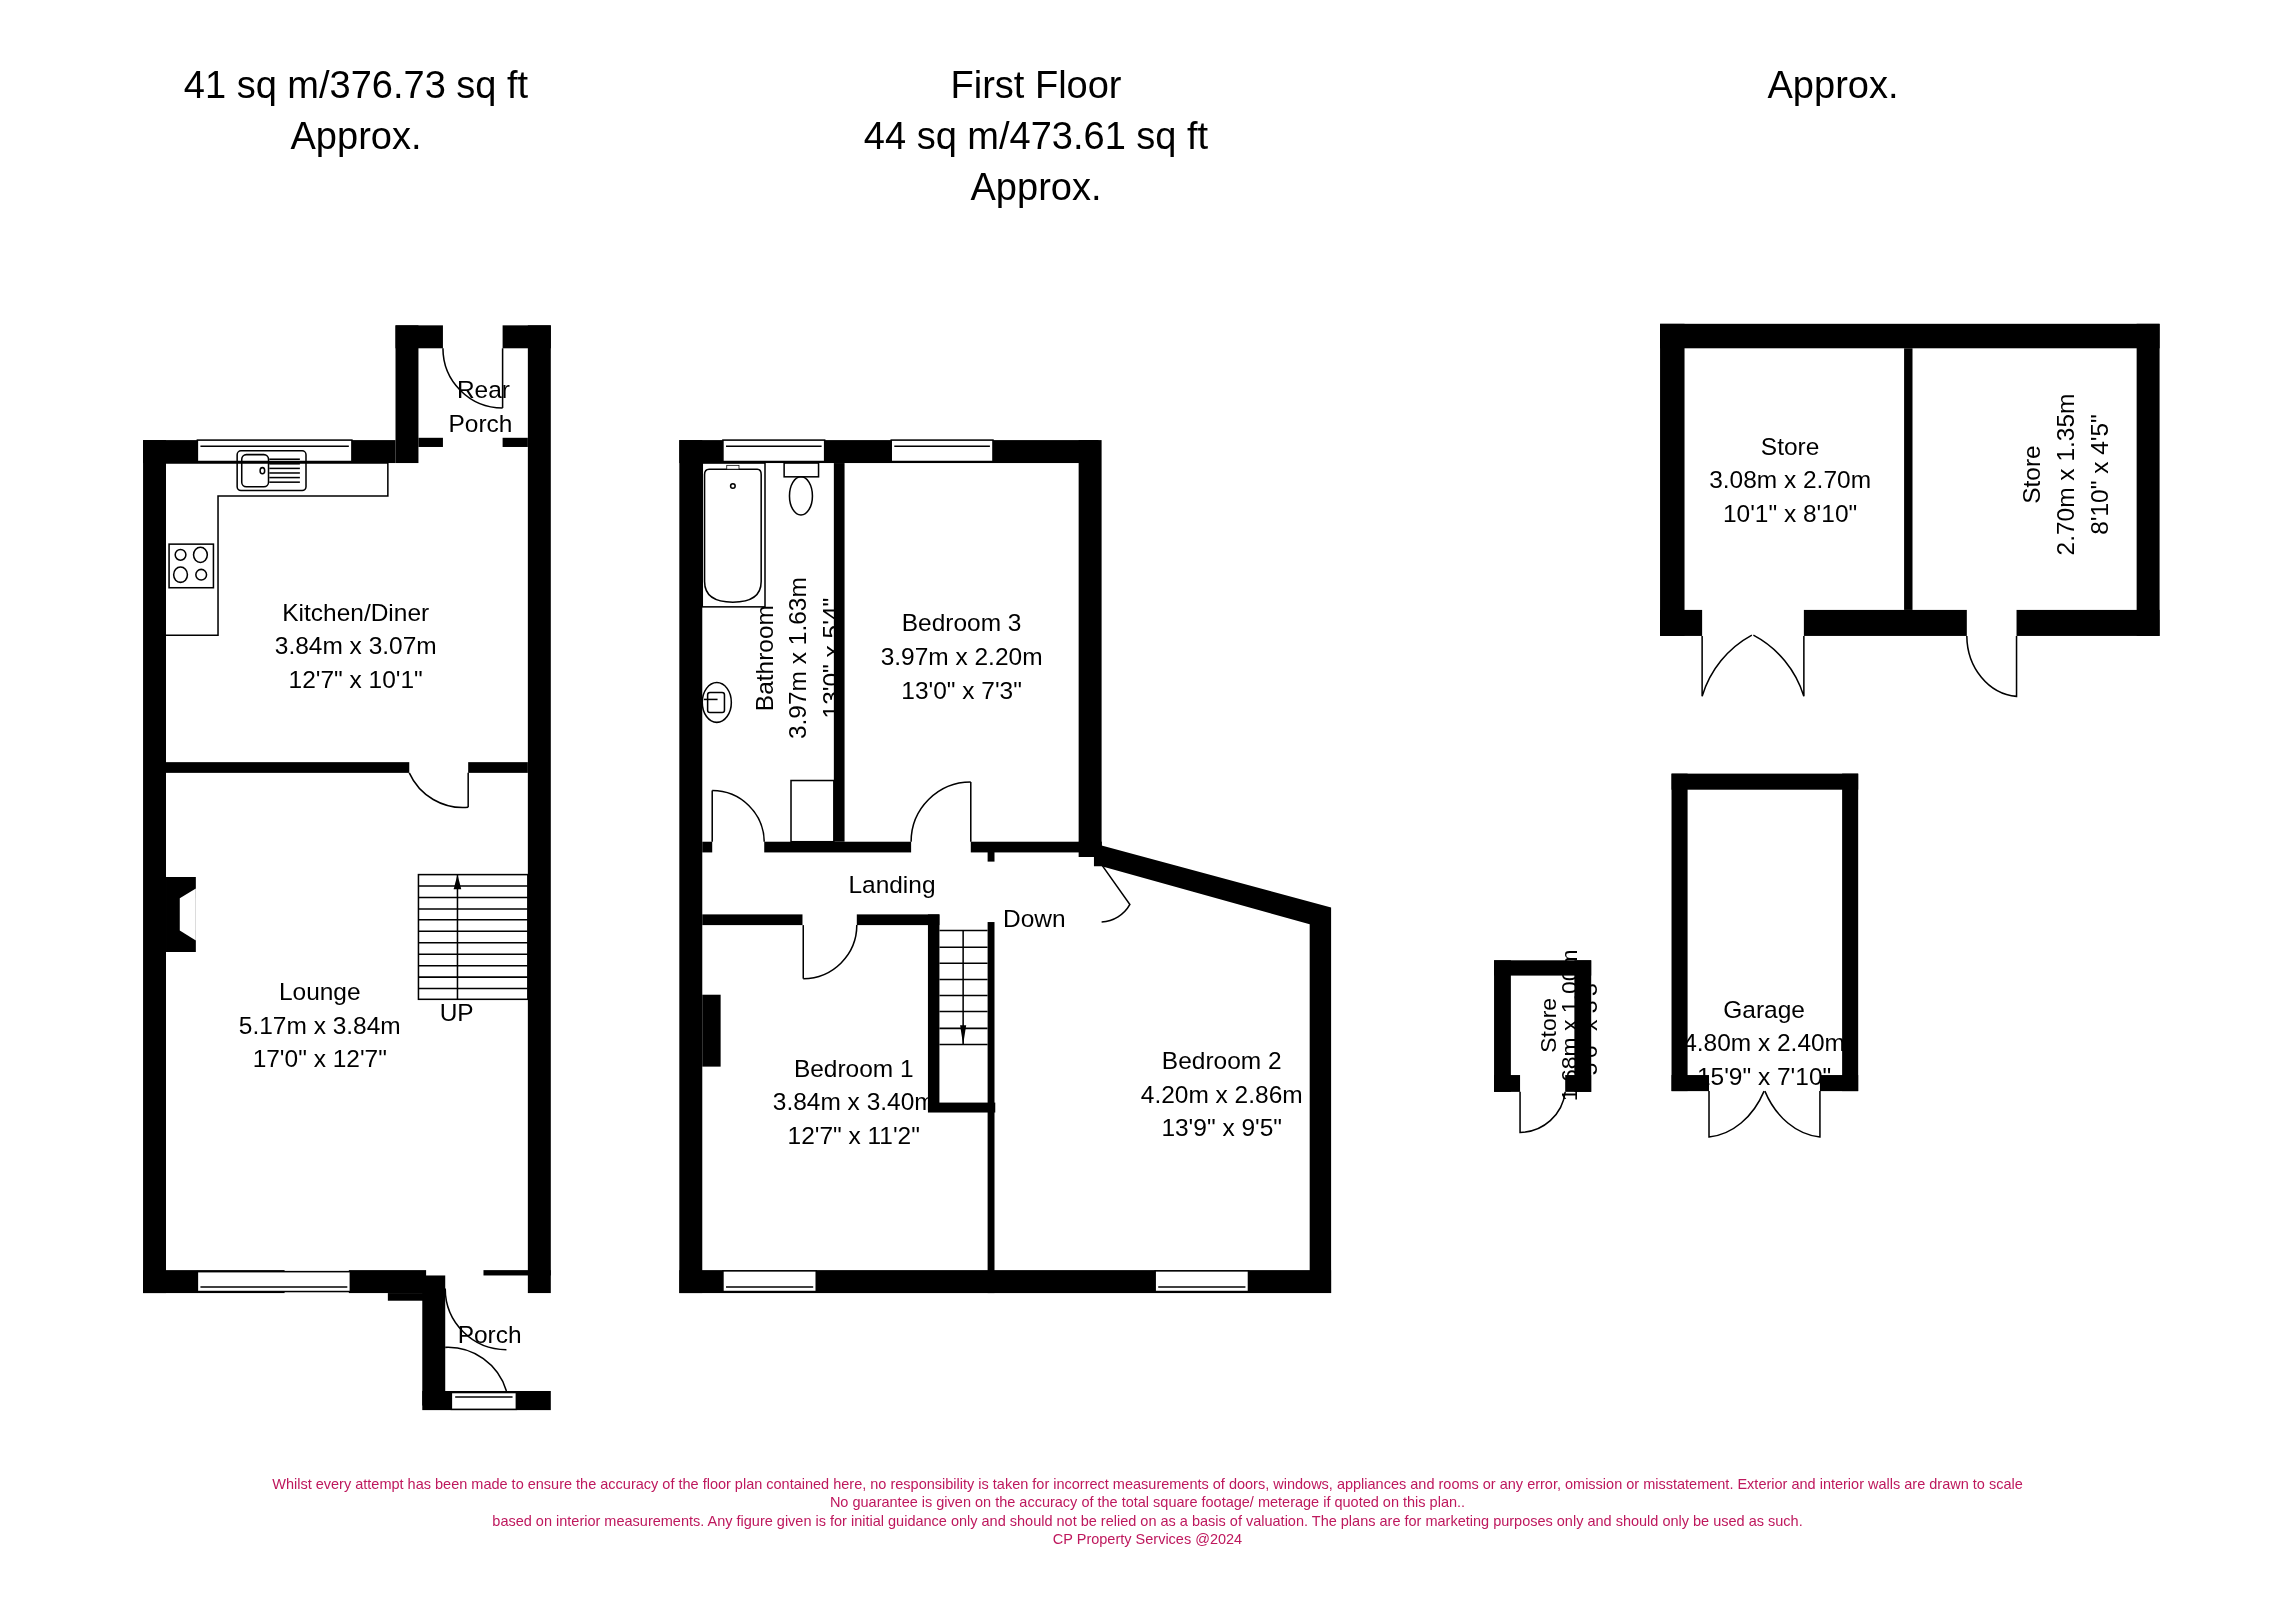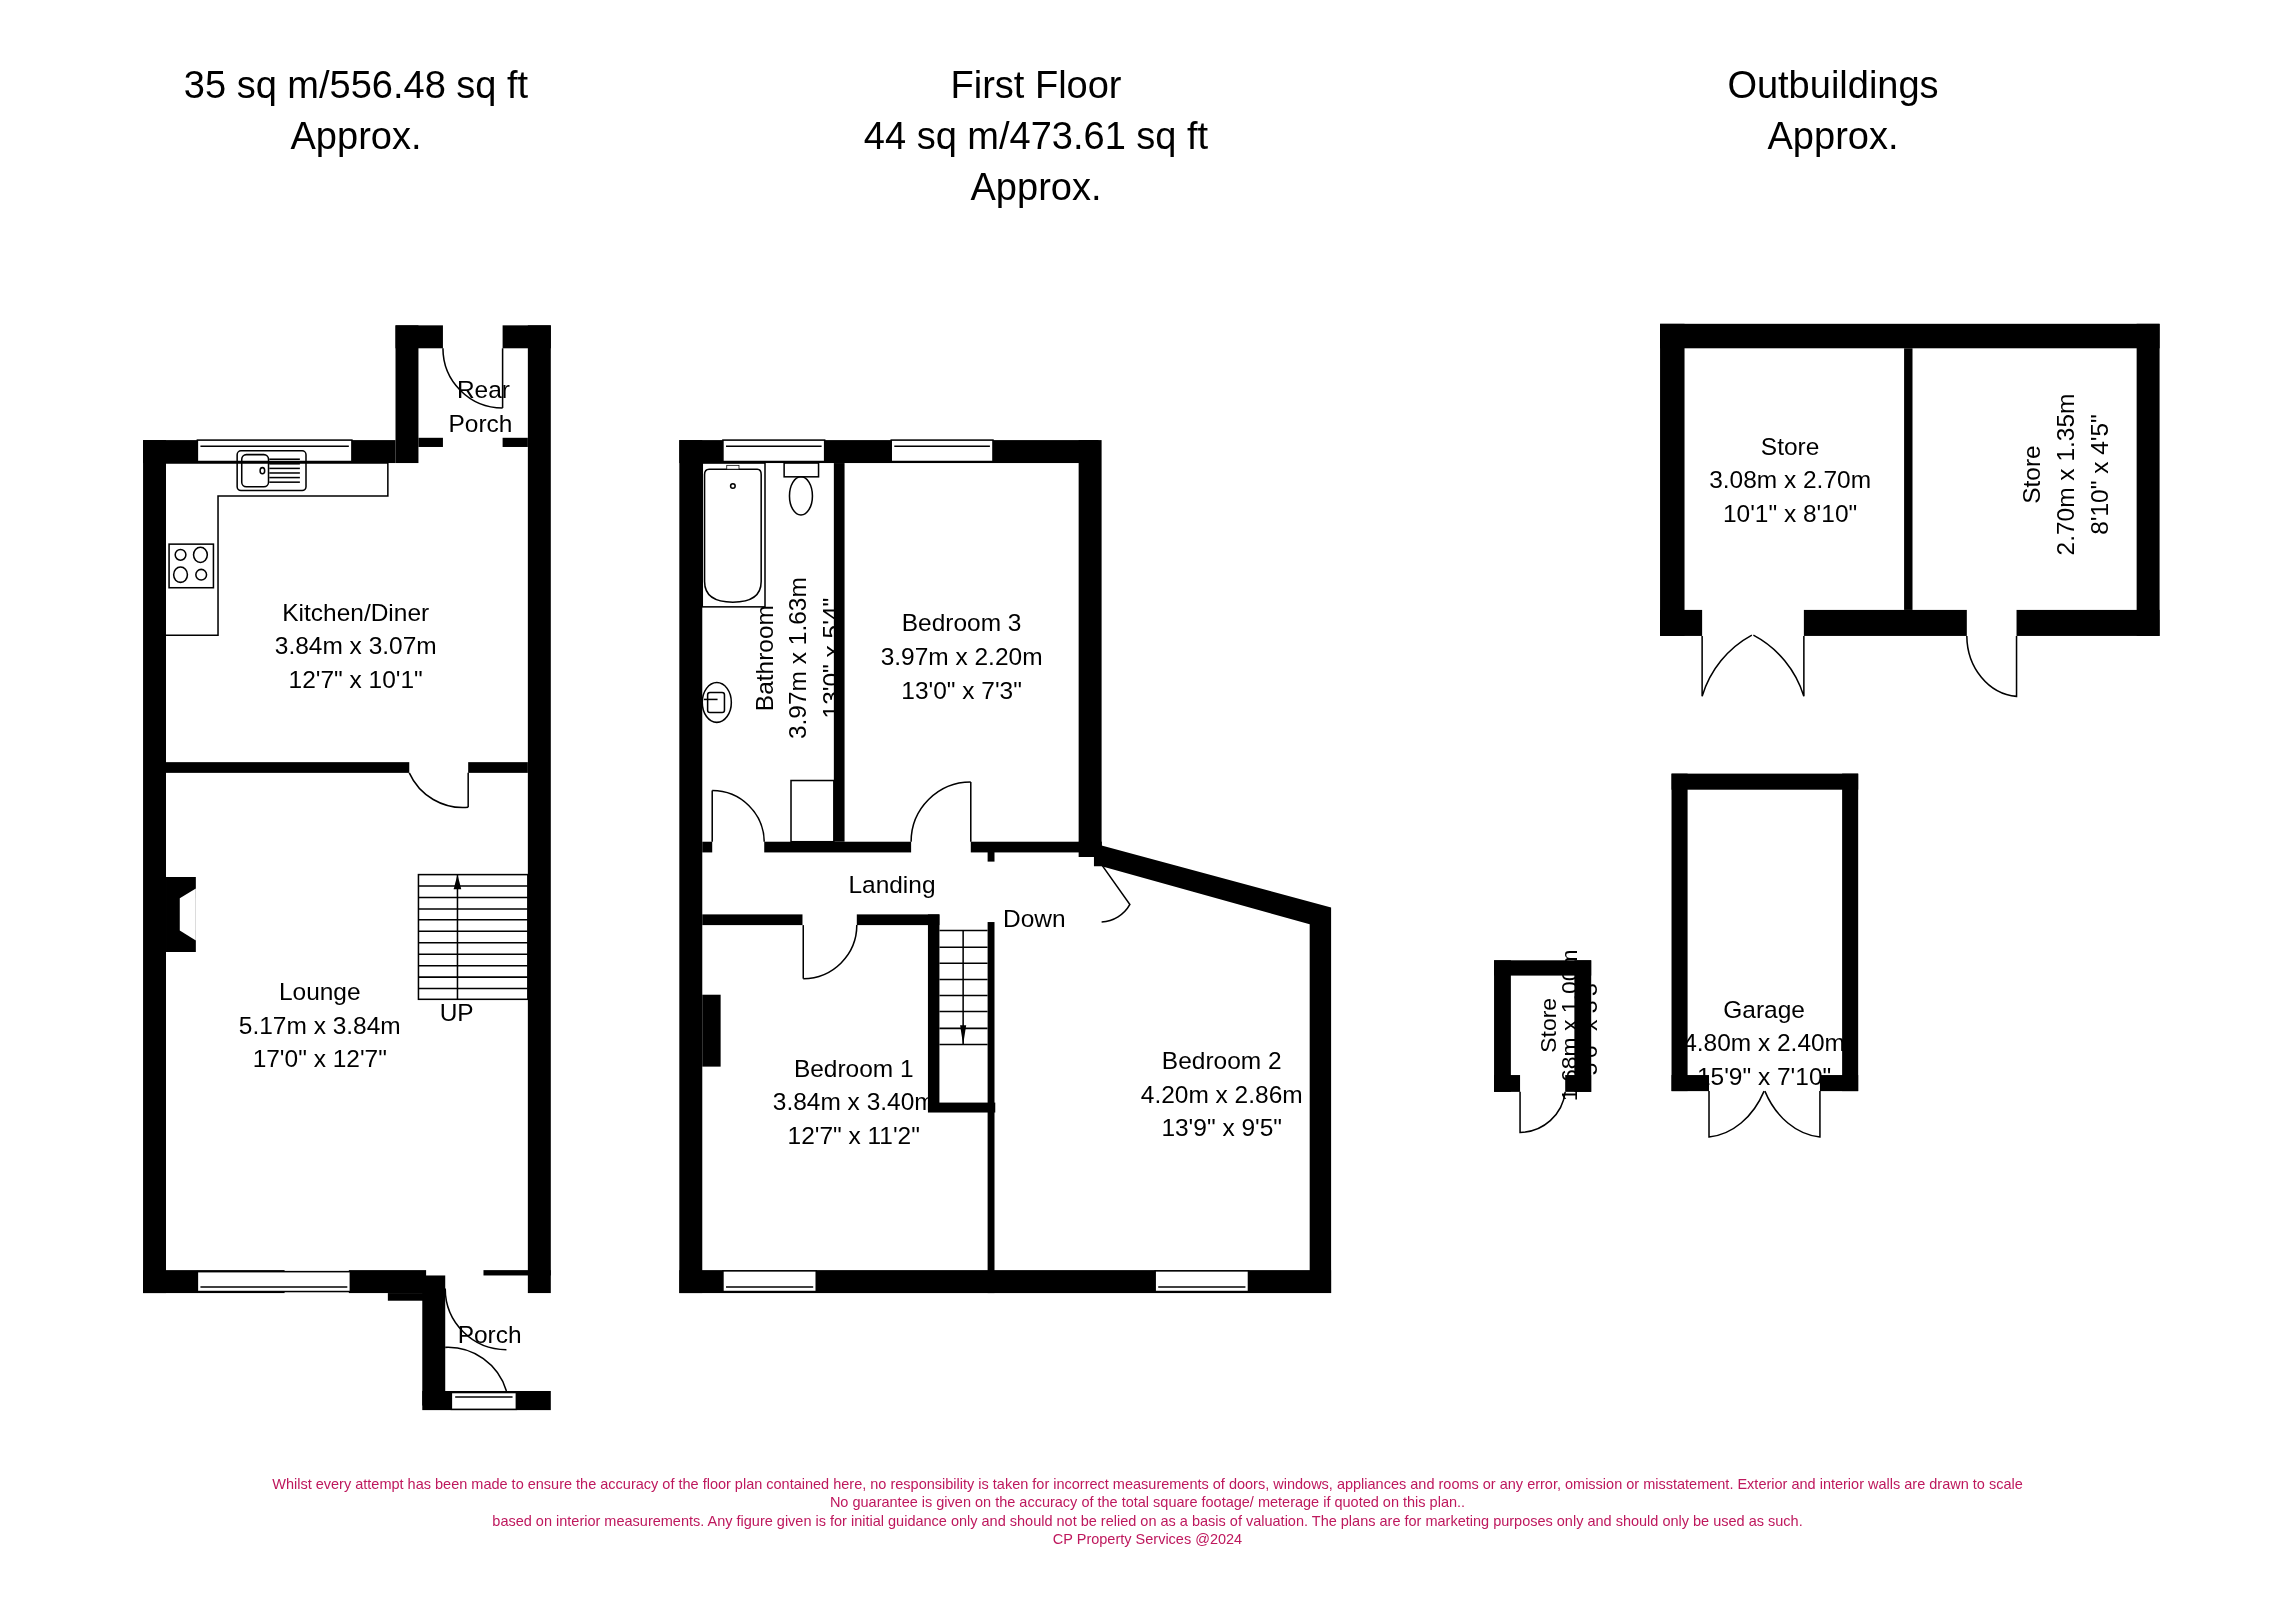--- a/index.html
+++ b/index.html
@@ -12,30 +12,29 @@
   .disclaimer { position:absolute; left:0; top:1475px; width:2295px; text-align:center; font-size:14.5px; line-height:18.4px; color:#be185d; }
   .disclaimer div { white-space:nowrap; }
   .wall { fill:#000; }
   .line { stroke:#000; stroke-width:2; fill:none; }
   .win { fill:#fff; stroke:#000; stroke-width:2; }
 </style>
 </head>
 <body>
 
 <div class="hdr" style="left:88px;">
-  <div>35 sq m/556.48 sq ft</div>
+  <div>41 sq m/376.73 sq ft</div>
   <div>Approx.</div>
 </div>
 <div class="hdr" style="left:768px;">
   <div>First Floor</div>
   <div>44 sq m/473.61 sq ft</div>
   <div>Approx.</div>
 </div>
 <div class="hdr" style="left:1565px;">
-  <div>Outbuildings</div>
   <div>Approx.</div>
 </div>
 
 <svg id="plan" width="2295" height="1623" viewBox="0 0 3000 2121" xmlns="http://www.w3.org/2000/svg">
 
   <g>
 
     <rect class="wall" x="187" y="575" width="30" height="1115"></rect>
     <rect class="wall" x="187" y="575" width="330" height="30"></rect>
     <rect class="wall" x="690" y="425" width="30" height="1265"></rect>

